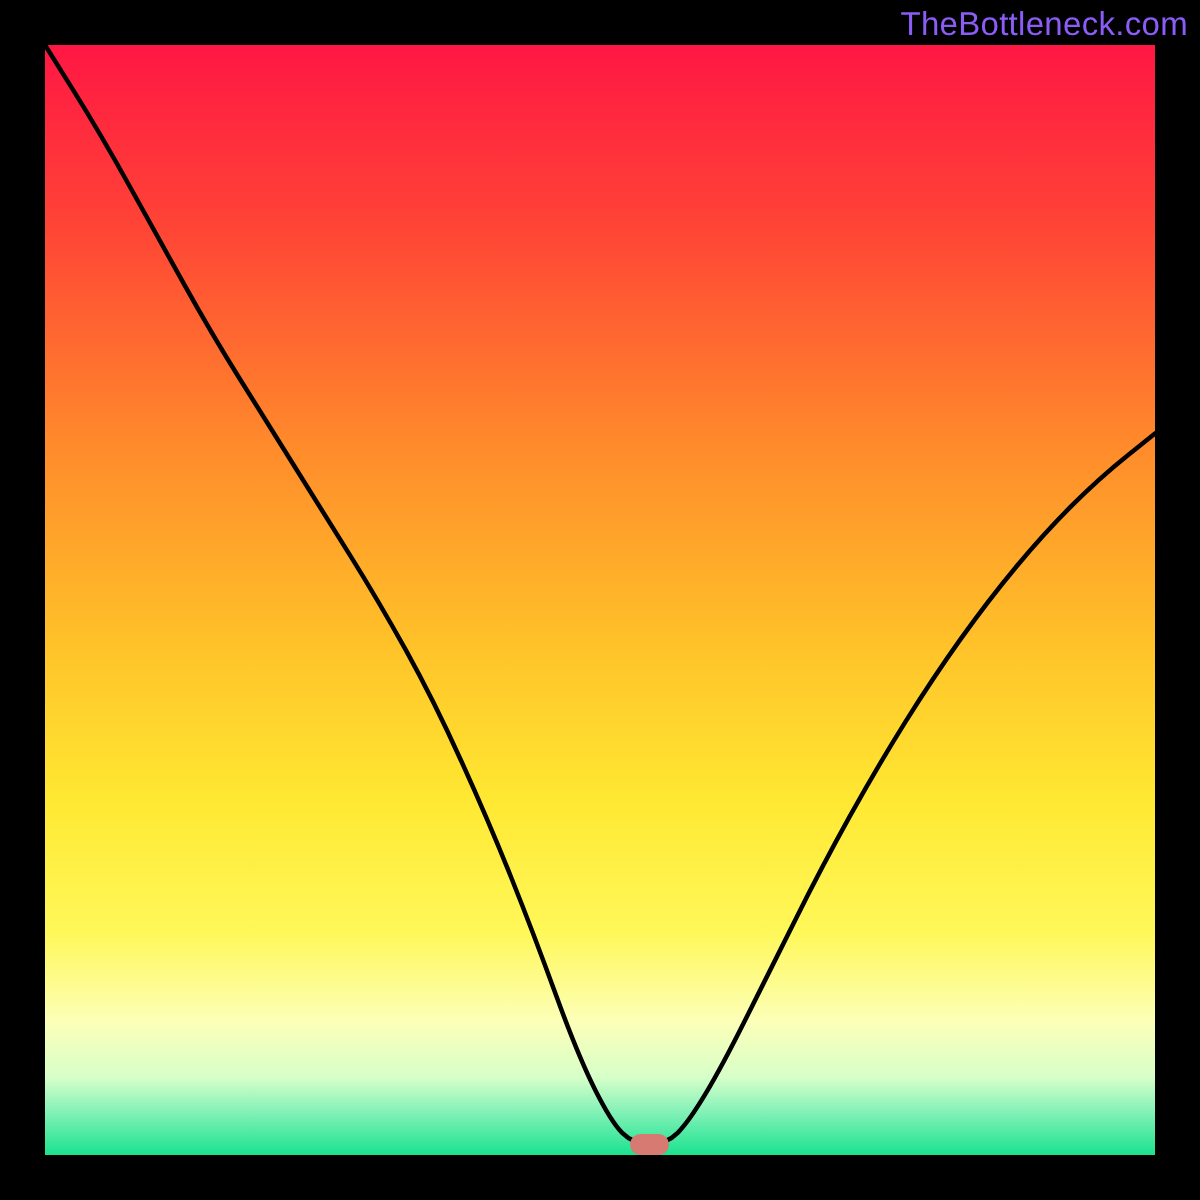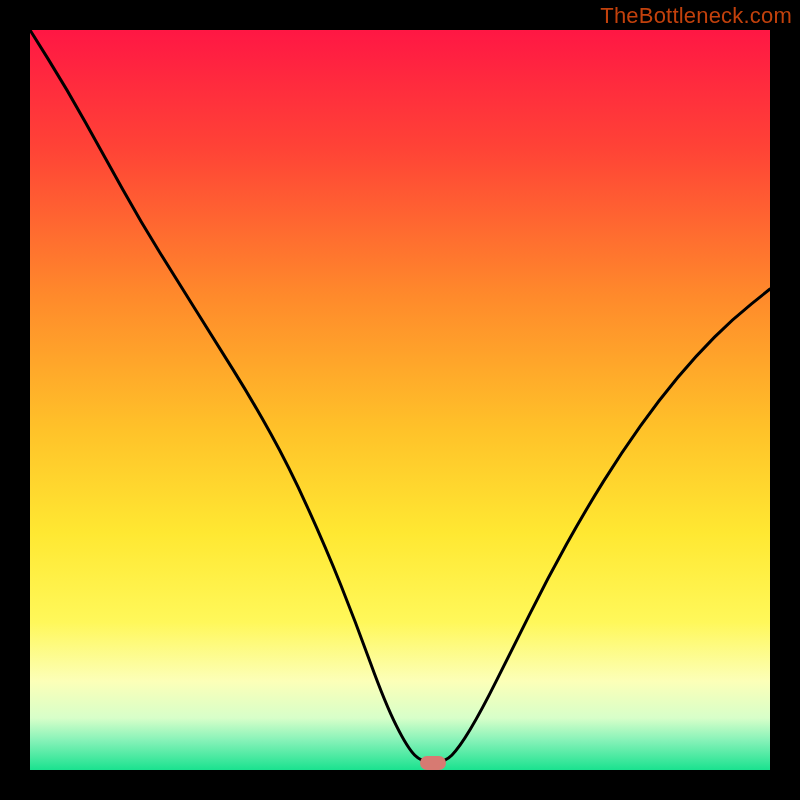--- a/index.html
+++ b/index.html
@@ -26,21 +26,21 @@
     width: 740px;
     height: 740px;
     
   }
   .watermark {
     position: absolute;
     top: 3px;
     right: 8px;
     font-size: 22px;
     font-weight: 500;
-    color: #c2410c;
+    color: #8b5cf6;
     font-family: Arial, Helvetica, sans-serif;
     letter-spacing: 0.2px;
   }
   .curve-svg {
     position: absolute;
     left: 30px;
     top: 30px;
     width: 740px;
     height: 740px;
     overflow: visible;

